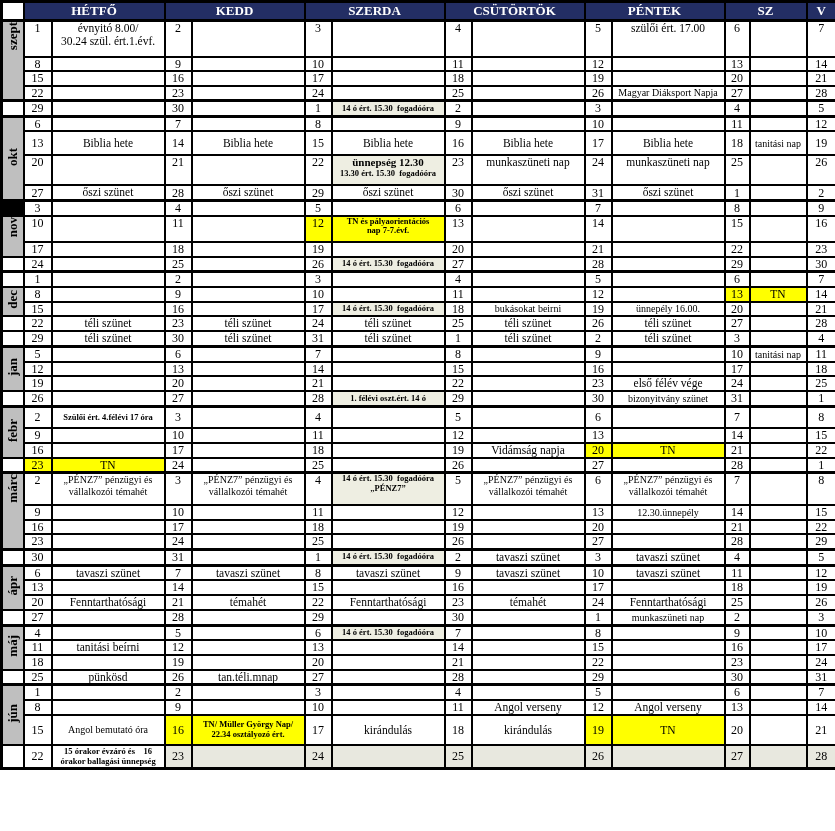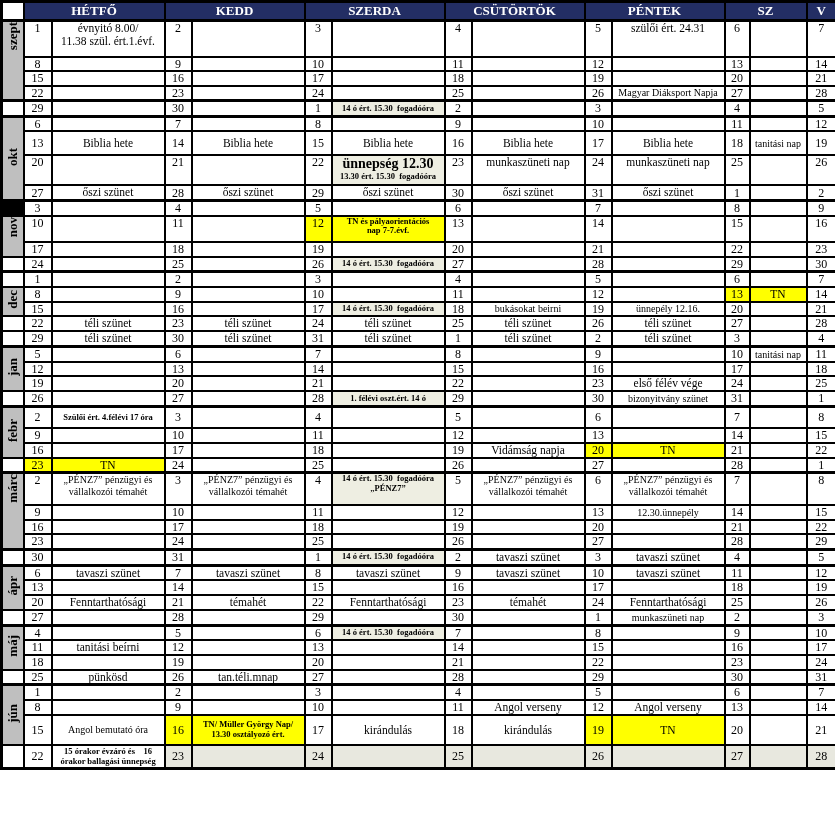--- a/index.html
+++ b/index.html
@@ -16,21 +16,21 @@
   .day-header{
     background:var(--navy,#232e64);
     color:#fff;font-weight:bold;font-size:13px;text-align:center;
   }
   .corner{background:#fff;}
   td.num{font-size:12px;text-align:center;vertical-align:middle;line-height:1.05;}
   td.evt{font-size:11.5px;text-align:center;vertical-align:middle;line-height:1.12;}
   td.evt div{white-space:pre-line;}
   .ts-s{font-size:10px;}
   .ts-sb{font-size:8.5px;font-weight:bold;}
-  .ts-b{font-size:14px;font-weight:bold;}
+  .ts-b{font-size:11px;font-weight:bold;}
   .t2{font-size:8.5px;font-weight:bold;}
   .bg-y{background:var(--yellow,#ffff00);}
   .bg-be{background:var(--beige,#eeeee2);}
   .bg-g{background:var(--lgray,#e8e8df);}
   td.month-label{background:var(--mgray,#bfbfbf);text-align:center;vertical-align:middle;}
   td.month-label span{
     display:inline-block;
     writing-mode:vertical-rl;
     transform:rotate(180deg);
     font-weight:bold;font-size:13px;color:#000;
@@ -76,39 +76,39 @@
       </tr>
     </thead>
   <tbody class="month">
         <tr class="top " style="height: 36px;">
           <td class="month-label" rowspan="4"><span>szept</span></td>
           <td class="num">
             <div>1</div>
           </td>
           <td class="evt">
             <div>évnyitó 8.00/
-11.38 szül. ért.1.évf.</div>
+30.24 szül. ért.1.évf.</div>
           </td>
           <td class="num">
             <div>2</div>
           </td>
           <td class="evt"></td>
           <td class="num">
             <div>3</div>
           </td>
           <td class="evt"></td>
           <td class="num">
             <div>4</div>
           </td>
           <td class="evt"></td>
           <td class="num">
             <div>5</div>
           </td>
           <td class="evt">
-            <div>szülői ért. 24.31</div>
+            <div>szülői ért. 17.00</div>
           </td>
           <td class="num">
             <div>6</div>
           </td>
           <td class="evt"></td>
           <td class="num">
             <div>7</div>
           </td>
         </tr>
         <tr style="height: 14px;">
@@ -588,21 +588,21 @@
           <td class="num">
             <div>18</div>
           </td>
           <td class="evt">
             <div class="ts-s">bukásokat beirni</div>
           </td>
           <td class="num">
             <div>19</div>
           </td>
           <td class="evt">
-            <div class="ts-s">ünnepély 12.16.</div>
+            <div class="ts-s">ünnepély 16.00.</div>
           </td>
           <td class="num">
             <div>20</div>
           </td>
           <td class="evt"></td>
           <td class="num">
             <div>21</div>
           </td>
         </tr>
         <tr style="height: 13px;">
@@ -1453,21 +1453,21 @@
             <div>15</div>
           </td>
           <td class="evt">
             <div class="ts-s">Angol bemutató óra</div>
           </td>
           <td class="num bg-y">
             <div>16</div>
           </td>
           <td class="evt bg-y">
             <div class="ts-sb">TN/ Müller György Nap/
-13.30 osztályozó ért.</div>
+22.34 osztályozó ért.</div>
           </td>
           <td class="num">
             <div>17</div>
           </td>
           <td class="evt">
             <div>kirándulás</div>
           </td>
           <td class="num">
             <div>18</div>
           </td>

